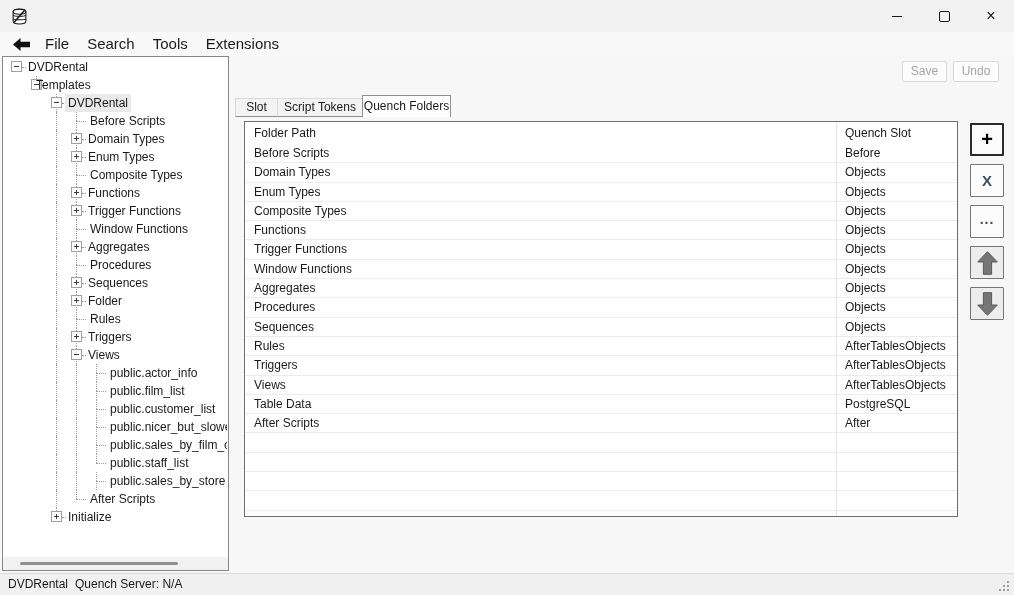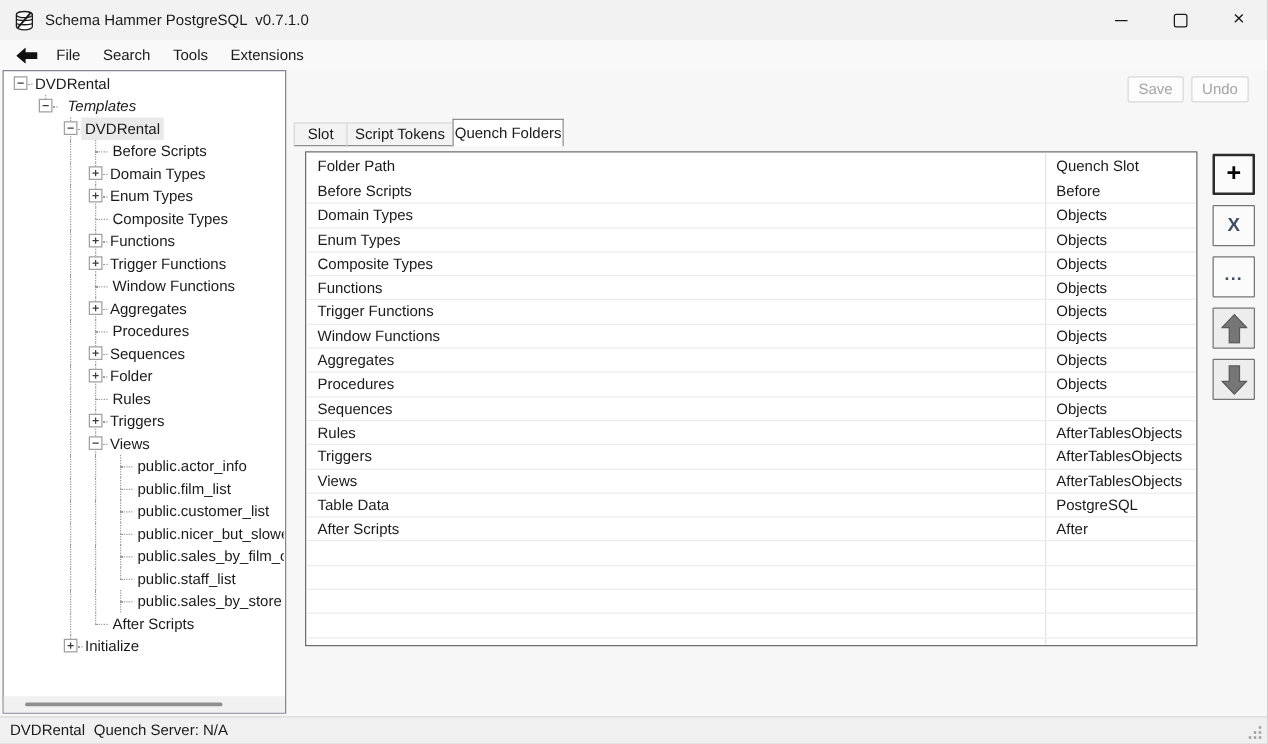--- a/index.html
+++ b/index.html
@@ -12,21 +12,21 @@
   .title-text{position:absolute;left:36px;top:0;line-height:32px;font-size:12px;white-space:pre;}
   .cap{position:absolute;top:0;width:46px;height:32px;display:flex;align-items:center;justify-content:center;}
   .cap-min{left:874px;} .cap-max{left:921px;} .cap-close{left:968px;}
   .glyph-min{display:block;width:10px;height:1px;background:#1a1a1a;}
   .glyph-max{display:block;width:9px;height:9px;border:1px solid #1a1a1a;border-radius:2px;}
   .glyph-close{font-size:16px;line-height:16px;color:#1a1a1a;}
 
   
   .menubar{position:absolute;left:0;top:32px;width:100%;height:24px;background:#f9f9f9;display:flex;align-items:center;}
   .back-btn{width:24px;height:22px;margin-left:9px;display:flex;align-items:center;justify-content:center;}
-  .menu-item{font-size:12px;line-height:24px;padding:0 9px;}
+  .menu-item{font-size:15px;line-height:24px;padding:0 9px;}
   .menu-item:first-of-type{margin-left:3px;}
 
   
   .act-btn{position:absolute;top:61px;height:21px;background:#fcfcfc;border:1px solid #d8d8d8;border-radius:2px;
            color:#a5a5a5;font-size:12px;text-align:center;line-height:19px;box-sizing:border-box;}
   .btn-save{left:902px;width:45px;} .btn-undo{left:953px;width:46px;}
 
   
   .tab{position:absolute;font-size:12px;box-sizing:border-box;text-align:center;}
   .tab-inactive{top:98px;height:19px;line-height:17px;background:#f3f3f3;border:1px solid #dadada;border-bottom:1px solid #8f8f8f;}
@@ -84,21 +84,20 @@
 
 <div id="win">
 
   <div class="titlebar">
     <svg class="app-icon" viewBox="0 0 16 16">
       <path d="M2 3.5 C2 2.1 4.7 1 8 1 s6 1.1 6 2.5 v9 c0 1.4-2.7 2.5-6 2.5 s-6-1.1-6-2.5 z" fill="#ffffff" stroke="#1a1a1a" stroke-width="1"></path>
       <ellipse cx="8" cy="3.5" rx="6" ry="2.3" fill="#ffffff" stroke="#1a1a1a" stroke-width="1"></ellipse>
       <path d="M2 7 c1.5 1.2 10.5 1.2 12 0 M2 10.2 c1.5 1.2 10.5 1.2 12 0" stroke="#1a1a1a" stroke-width="1" fill="none"></path>
       <path d="M3 13.5 L13 1.8" stroke="#1a1a1a" stroke-width="1.4"></path>
     </svg>
-    <span class="title-text">Schema Hammer PostgreSQL  v0.7.1.0</span>
     <div class="cap cap-min">
         <span class="glyph-min"></span>
       </div>
     <div class="cap cap-max">
         <span class="glyph-max"></span>
       </div>
     <div class="cap cap-close">
         <span class="glyph-close">×</span>
       </div>
   </div>
@@ -130,21 +129,21 @@
             <i class="h"></i>
           </span>
           <span class="tree-label" style="left: 22px;">DVDRental</span>
         </div>
         <div class="tree-row">
           <span class="gv" style="left: 33px; top: 0px; height: 9px;"></span>
           <span class="gh" style="left: 39px; width: 4px;"></span>
           <span class="expander" style="left: 28px;">
             <i class="h"></i>
           </span>
-          <span class="tree-label" style="left: 48px; font-style: italic;">Templates</span>
+          <span class="tree-label" style="left: 30px;">Templates</span>
         </div>
         <div class="tree-row">
           <span class="gv" style="left: 53px; top: 0px; height: 9px;"></span>
           <span class="gv" style="left: 53px; top: 9px; height: 9px;"></span>
           <span class="gh" style="left: 59px; width: 4px;"></span>
           <span class="expander" style="left: 48px;">
             <i class="h"></i>
           </span>
           <span class="tree-label sel" style="left: 62px;">DVDRental</span>
         </div>

